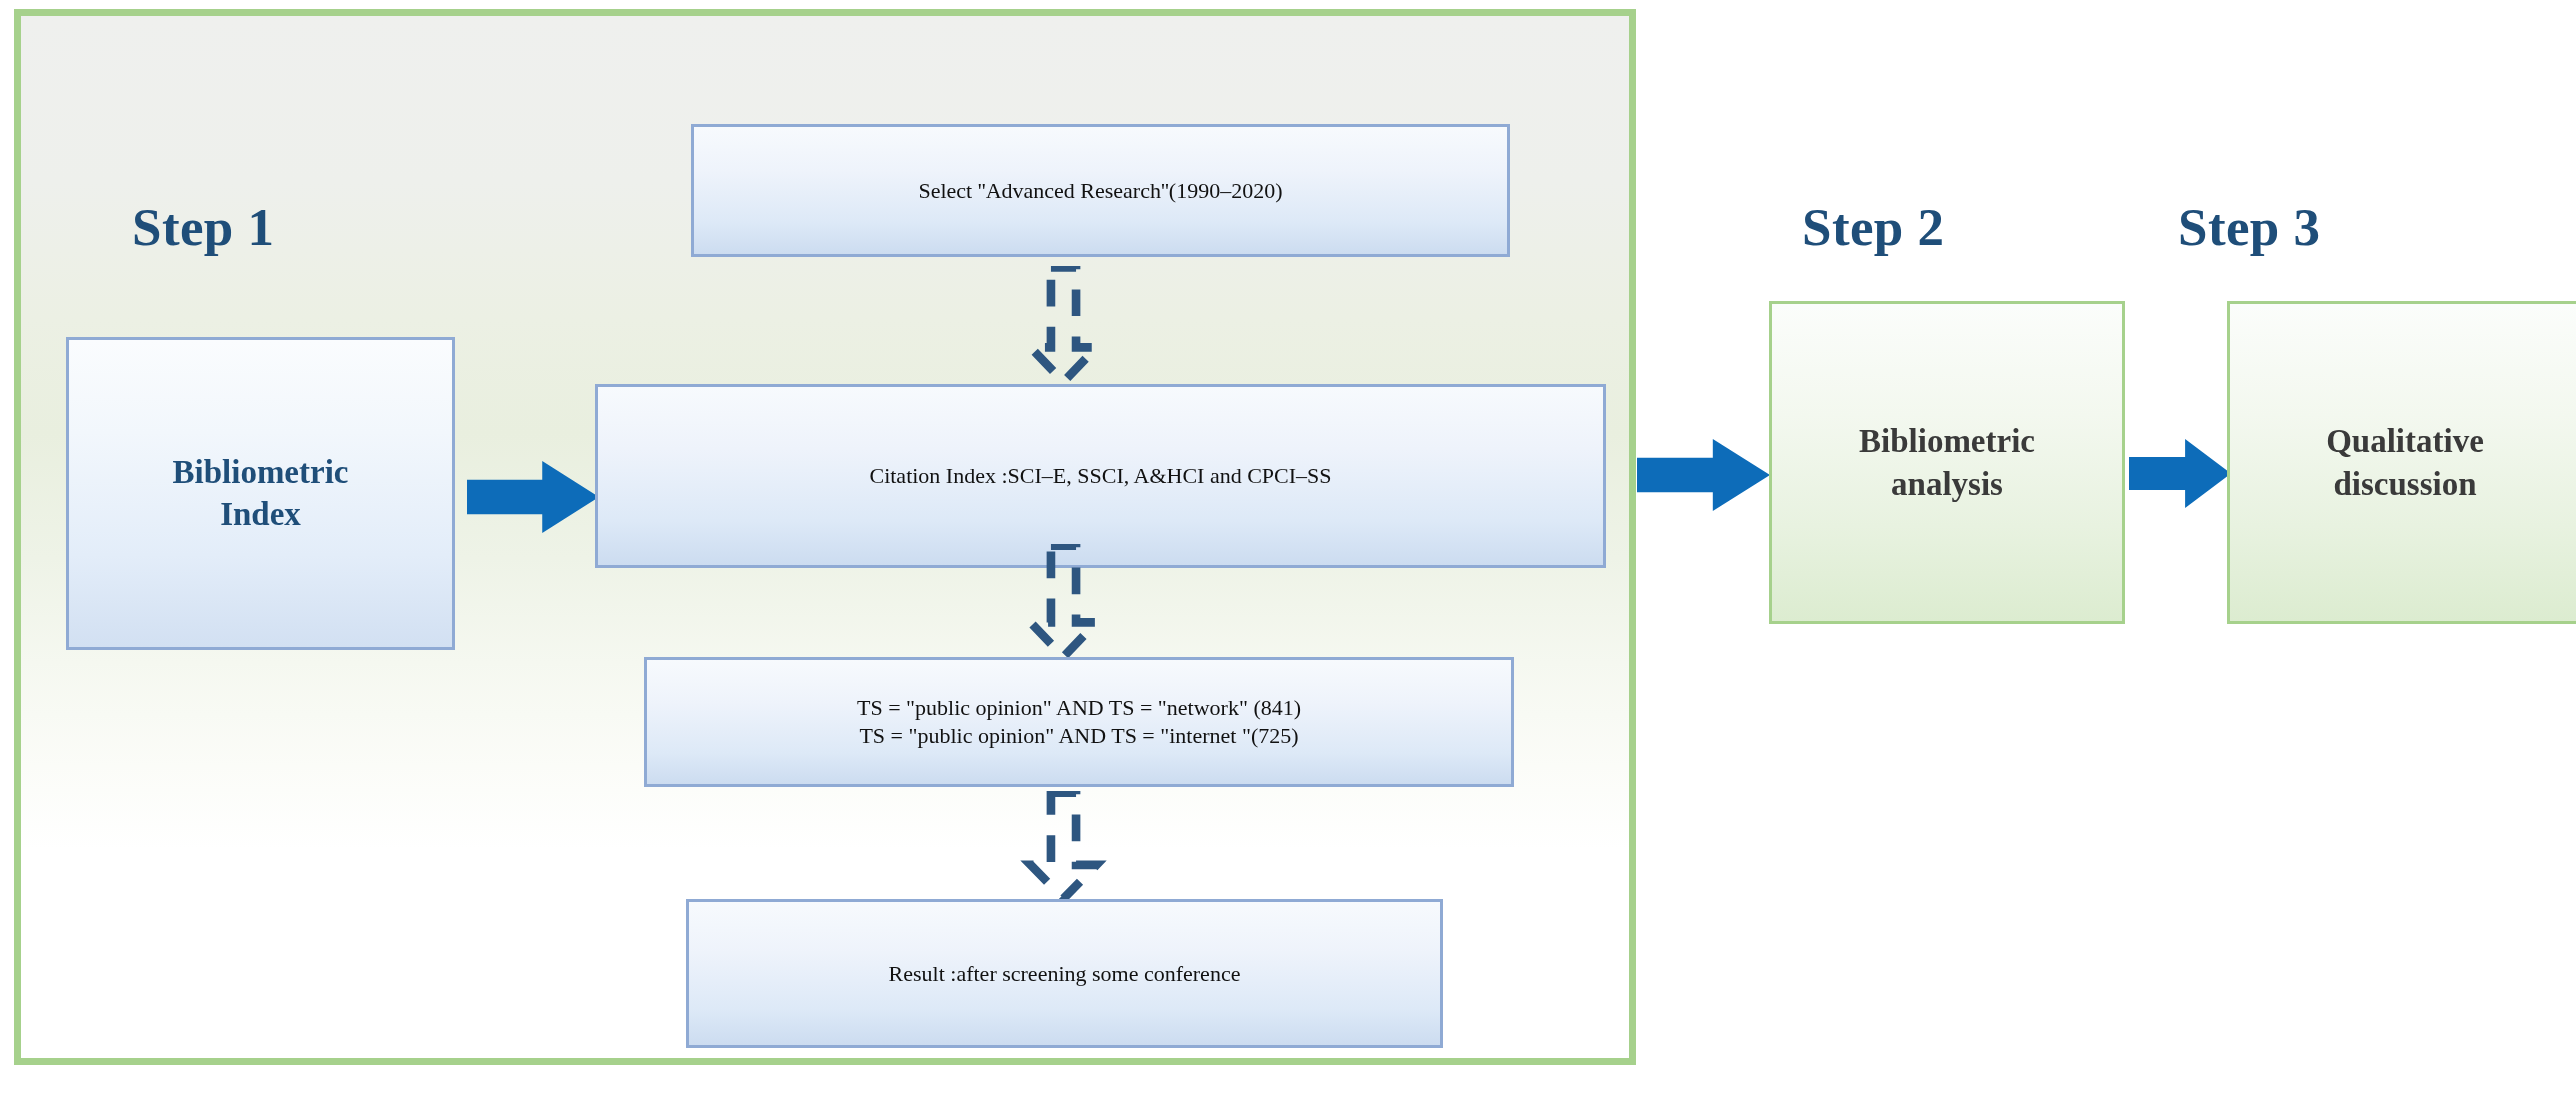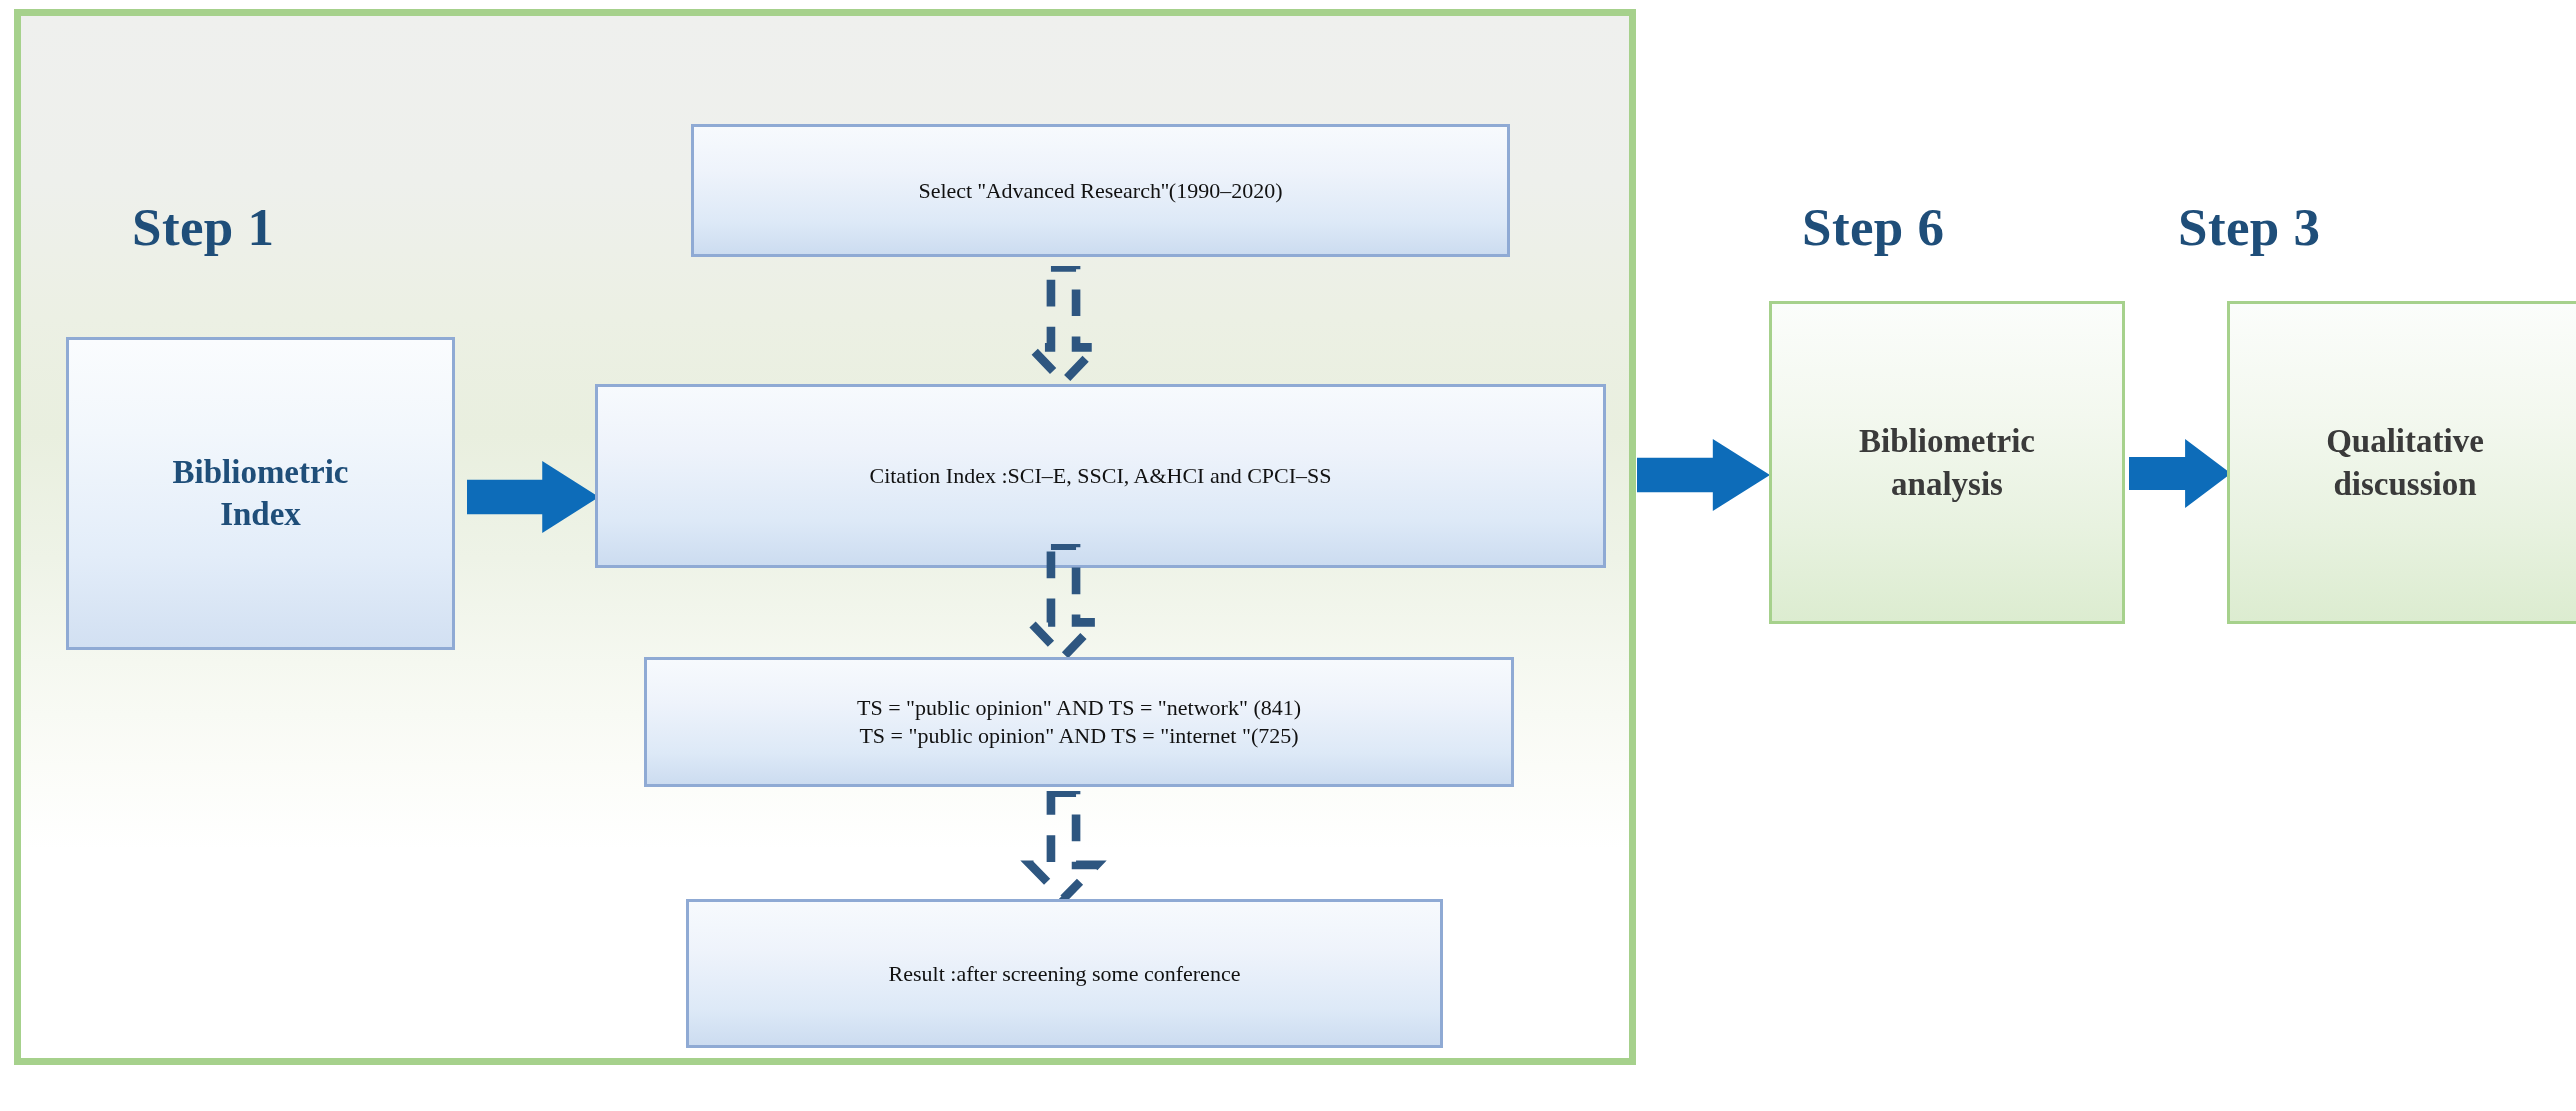--- a/index.html
+++ b/index.html
@@ -129,21 +129,21 @@
   #darrow-3 { left: 1018px; top: 791px; width: 91px; height: 110px; }
 </style>
 </head>
 <body>
 
 <div id="canvas">
 
   <div id="step1-panel"></div>
 
   <div class="step-heading" id="step1-heading">Step 1</div>
-  <div class="step-heading" id="step2-heading">Step 6</div>
+  <div class="step-heading" id="step2-heading">Step 2</div>
   <div class="step-heading" id="step3-heading">Step 3</div>
 
   <div class="blue-box" id="box-search">
     <div>
       <span class="box-line">Bibliometric</span>
       <span class="box-line">Index</span>
     </div>
   </div>
 
   <div class="arrow-right" id="arrow-1"></div>

